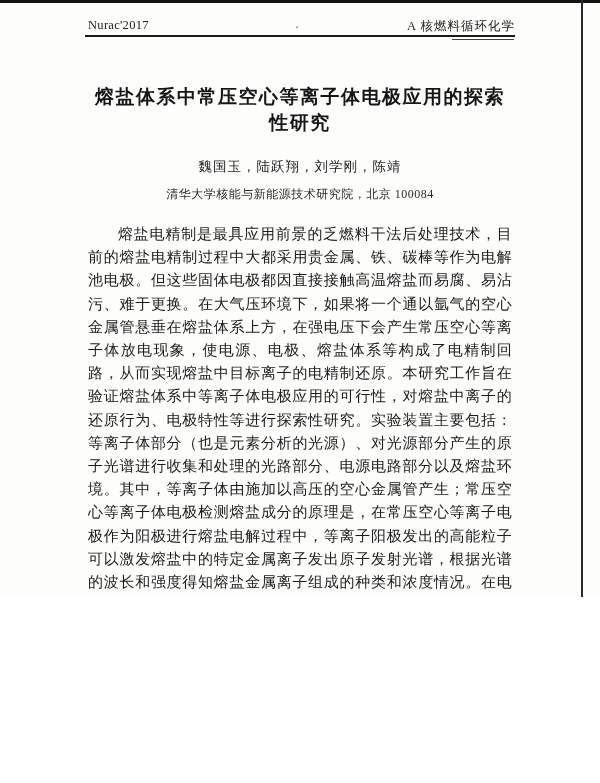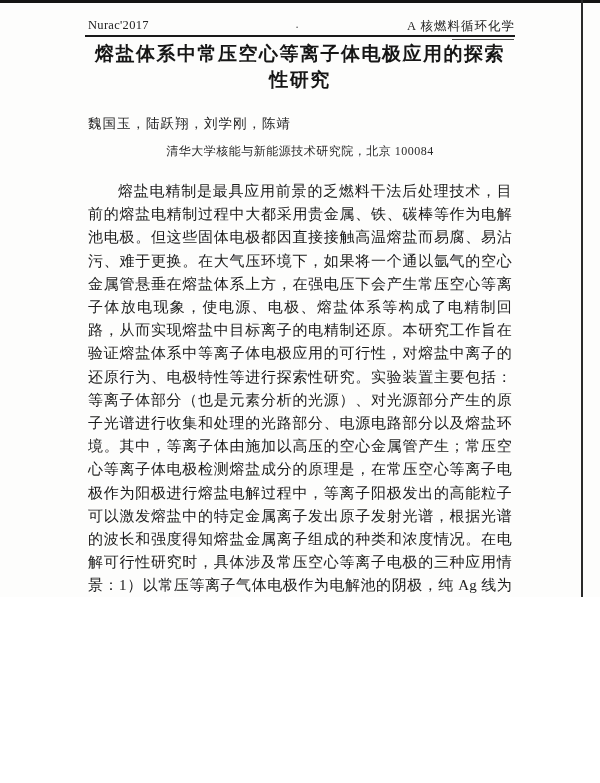--- a/index.html
+++ b/index.html
@@ -58,30 +58,31 @@
   .header-rule-2 {
     position: absolute;
     left: 452px;
     top: 39px;
     width: 62px;
     height: 1px;
     background: #444;
   }
   .title {
     margin: 0;
-    padding-top: 41px;
+    padding-top: 84px;
     text-align: center;
     font-size: 19px;
     font-weight: bold;
     letter-spacing: 1.5px;
     color: #161616;
   }
   .authors {
     margin: 0;
     padding-top: 22px;
+    text-align: center;
     font-size: 13.5px;
     letter-spacing: 1px;
     color: #222;
   }
   .affiliation {
     margin: 0;
     padding-top: 10px;
     text-align: center;
     font-size: 12px;
     letter-spacing: 0.5px;

